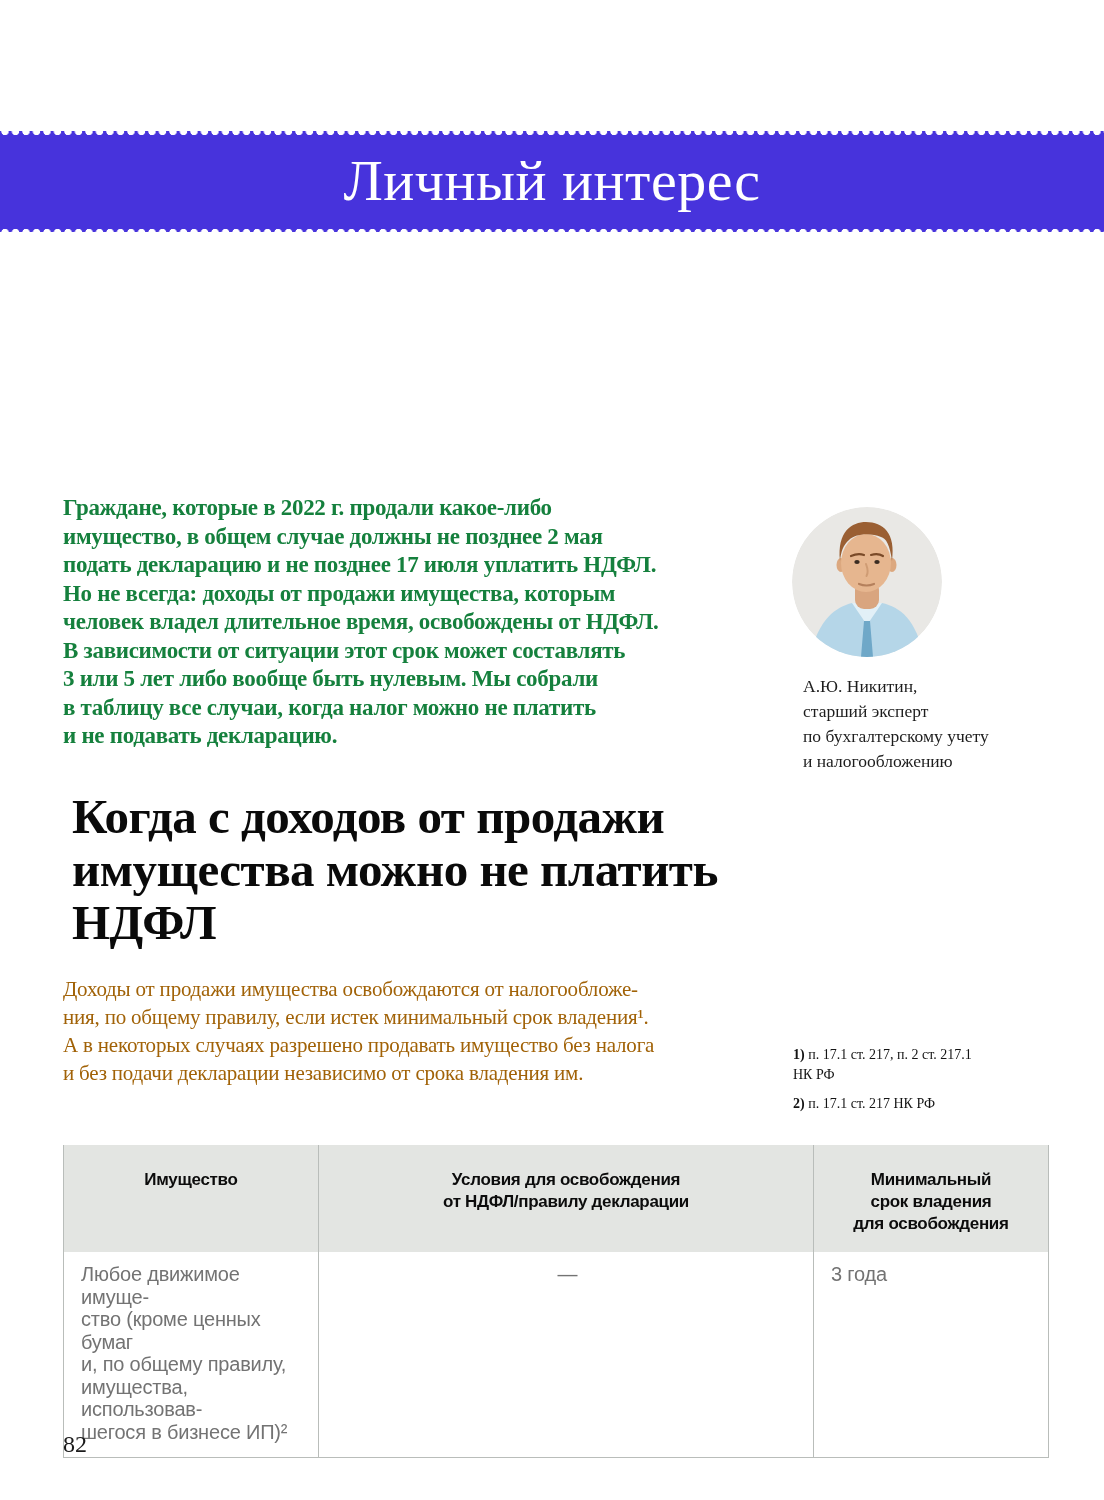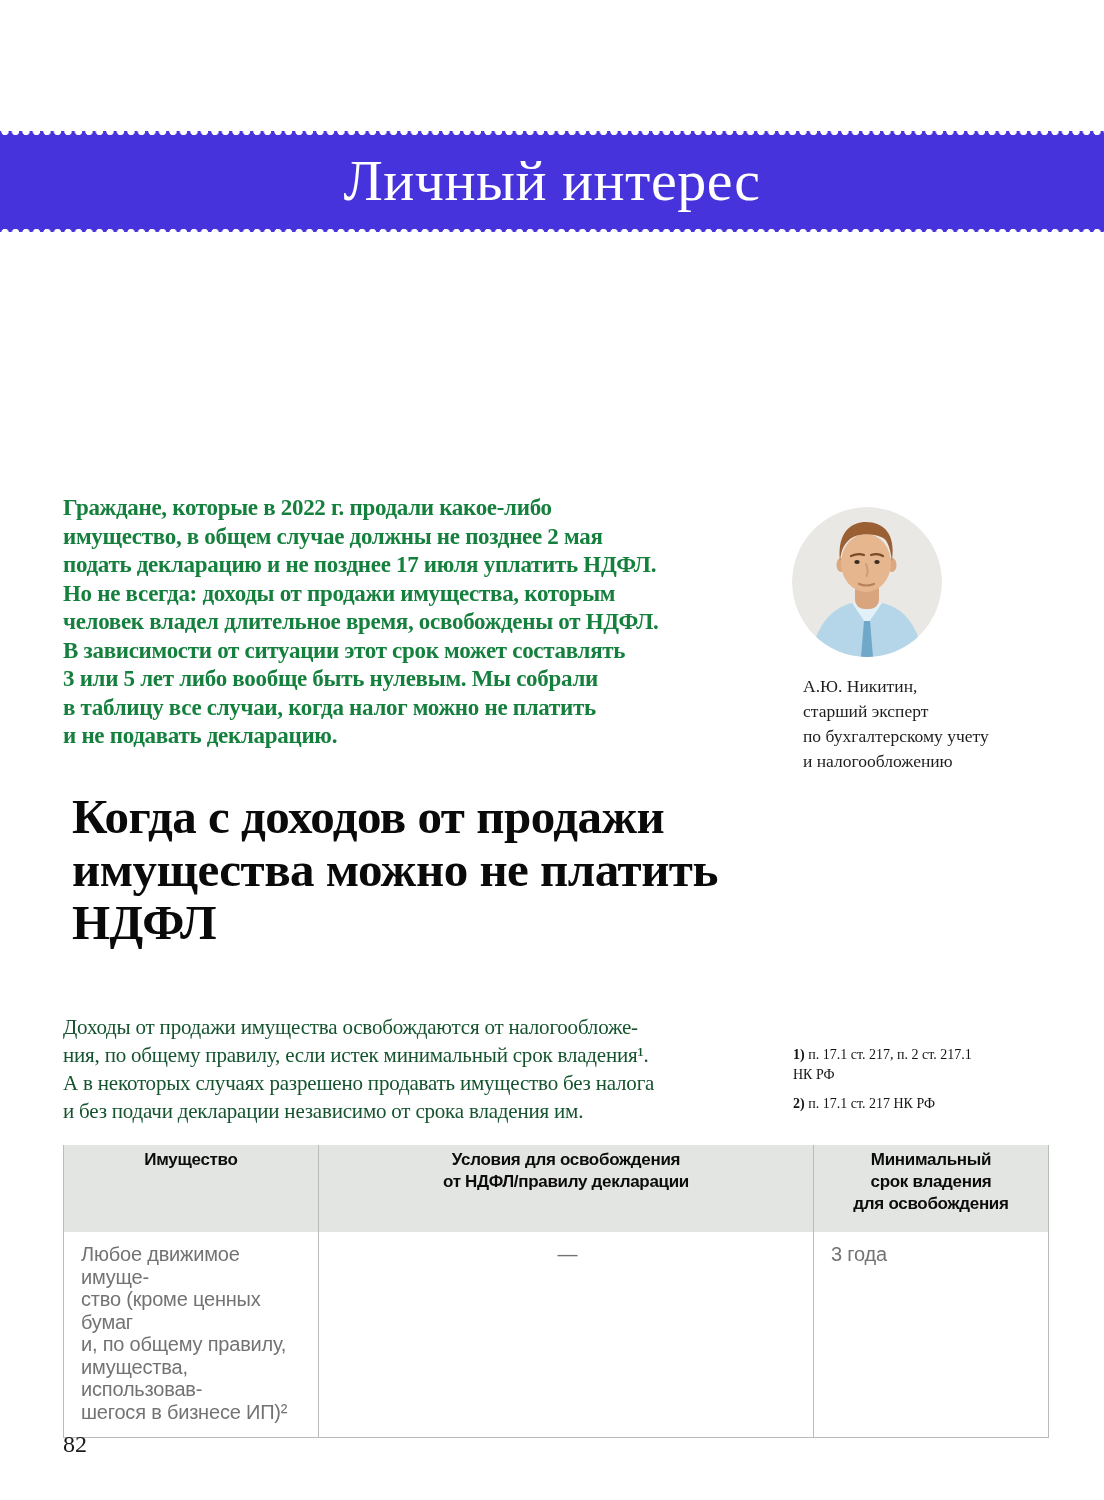--- a/index.html
+++ b/index.html
@@ -31,36 +31,36 @@
         font-weight:bold;font-size:23px;line-height:28.5px;letter-spacing:-0.3px;color:#15803d;}
 
   
   .avatar{position:absolute;left:792px;top:507px;width:150px;height:150px;border-radius:50%;overflow:hidden;}
   .caption{position:absolute;left:791px;top:662px;width:300px;margin:12px;white-space:pre-line;
         font-size:17.5px;line-height:25px;color:#1d1d1d;}
 
   
   .article-title{position:absolute;left:72px;top:790px;width:980px;margin:0;white-space:pre-line;
         font-size:49px;line-height:53px;font-weight:bold;letter-spacing:-0.5px;color:#0a0a0a;}
-  .article-body{position:absolute;left:63px;top:1013px;width:730px;margin:0;white-space:pre-line;
-        font-size:21px;line-height:28px;letter-spacing:-0.2px;color:#14532d;}
+  .article-body{position:absolute;left:63px;top:975px;width:730px;margin:0;white-space:pre-line;
+        font-size:21px;line-height:28px;letter-spacing:-0.2px;color:#a16207;}
 
   
   .footnotes{position:absolute;left:793px;top:1045px;width:230px;}
   .footnote{margin:0 0 9px 0;font-size:14px;line-height:20px;color:#141414;}
   .footnote .fn-text{white-space:pre-line;}
 
   
   .tax-table{position:absolute;left:63px;top:1145px;width:985px;border-collapse:collapse;
         table-layout:fixed;font-family:"Liberation Sans",sans-serif;}
   .tax-table col.c1{width:255px;}
   .tax-table col.c2{width:495px;}
   .tax-table col.c3{width:235px;}
   .tax-table th{background:#E3E5E2;font-weight:bold;font-size:17px;line-height:22px;
-        letter-spacing:-0.3px;text-align:center;vertical-align:top;padding:4px 10px 17px;
+        letter-spacing:-0.3px;text-align:center;vertical-align:top;padding:24px 10px 17px;
         white-space:pre-line;border-left:1px solid #B9BDBA;border-right:1px solid #B9BDBA;color:#0c0c0c;}
   .tax-table td{font-size:20px;line-height:22.5px;letter-spacing:-0.2px;vertical-align:top;
         padding:11px 14px 14px 17px;white-space:pre-line;border:1px solid #B9BDBA;border-top:none;color:#737373;}
   .tax-table th:first-child,.tax-table td:first-child{border-left:1px solid #B9BDBA;}
   .tax-table td.center{text-align:center;}
 
   
   .page-number{position:absolute;left:63px;top:1431px;font-size:24px;color:#1a1a1a;}
 </style>
 </head>

